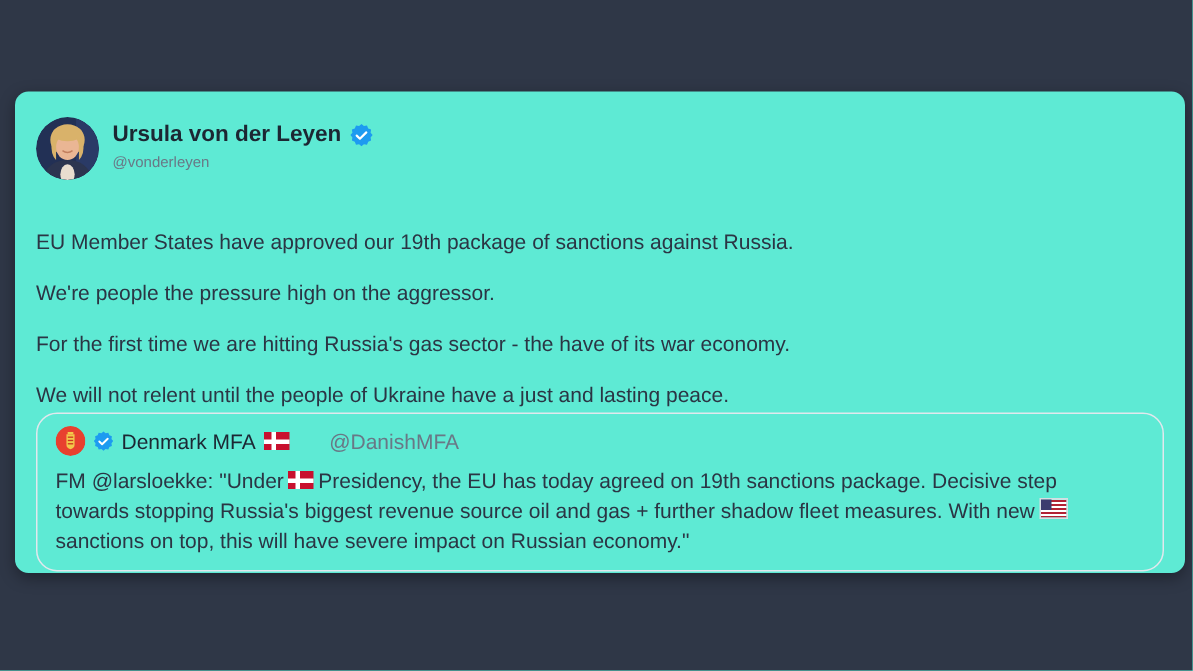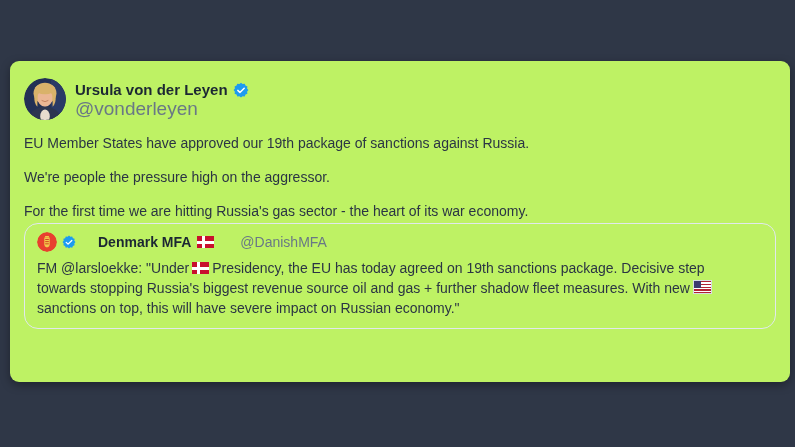--- a/index.html
+++ b/index.html
@@ -15,21 +15,21 @@
     font-family: "Liberation Sans", sans-serif;
     -webkit-font-smoothing: antialiased;
   }
   .tweet-card {
     position: absolute;
     left: 10px;
     top: 61px;
     width: 780px;
     height: 321px;
     box-sizing: border-box;
-    background: #bef264;
+    background: #5eead4;
     border-radius: 9px;
     box-shadow: 0 3px 10px rgba(0,0,0,0.35);
     padding: 17px 14px 16px 14px;
   }
   .tweet-header {
     display: flex;
     align-items: flex-start;
   }
   .avatar {
     width: 42px;
@@ -49,34 +49,34 @@
     gap: 5px;
   }
   .author-name {
     font-size: 15px;
     font-weight: bold;
     color: #1c2733;
     line-height: 18px;
     cursor: pointer;
   }
   .author-handle {
-    font-size: 19px;
+    font-size: 10px;
     color: #697886;
     line-height: 19px;
     cursor: pointer;
   }
   .badge {
     width: 16px;
     height: 16px;
     display: inline-block;
     vertical-align: middle;
   }
   .badge svg { display: block; }
   .tweet-body {
-    margin-top: 14px;
+    margin-top: 32px;
     font-size: 14px;
     color: #2b3544;
   }
   .tweet-body p {
     margin: 0 0 15px 0;
     line-height: 19px;
   }
   .tweet-body p:last-child {
     margin-bottom: 2px;
   }
@@ -101,23 +101,23 @@
     flex: 0 0 auto;
   }
   .quote-badge {
     width: 14px;
     height: 14px;
     display: inline-block;
   }
   .quote-badge svg { display: block; }
   .quote-name {
     font-size: 14px;
-    font-weight: bold;
+    font-weight: normal;
     color: #1c2733;
-    margin-left: 17px;
+    margin-left: 0;
   }
   .quote-handle {
     font-size: 14px;
     color: #697886;
     margin-left: 20px;
   }
   .quote-body {
     margin: 6px 0 0 0;
     font-size: 14px;
     line-height: 20px;
@@ -204,21 +204,22 @@
           </svg>
         </span>
       </div>
       <div class="author-handle">@vonderleyen</div>
     </div>
   </div>
 
   <div class="tweet-body">
     <p>EU Member States have approved our 19th package of sanctions against Russia.</p>
     <p>We're people the pressure high on the aggressor.</p>
-    <p>For the first time we are hitting Russia's gas sector - the heart of its war economy.</p>
+    <p>For the first time we are hitting Russia's gas sector - the have of its war economy.</p>
+    <p>We will not relent until the people of Ukraine have a just and lasting peace.</p>
   </div>
 
   <div class="quote-card">
     <div class="quote-header">
       <div class="quote-avatar">
         <svg width="20" height="20" viewBox="0 0 20 20">
           <circle cx="10" cy="10" r="10" fill="#e8402f"></circle>
           <path d="M7.3 5.5 h5.4 v7.2 q0 2 -2.7 2.8 q-2.7 -0.8 -2.7 -2.8 Z" fill="#f2c84b"></path>
           <rect x="8" y="4" width="4" height="1.4" rx="0.5" fill="#f2c84b"></rect>
           <rect x="8.2" y="7" width="3.6" height="0.9" fill="#cf3a1e"></rect>

